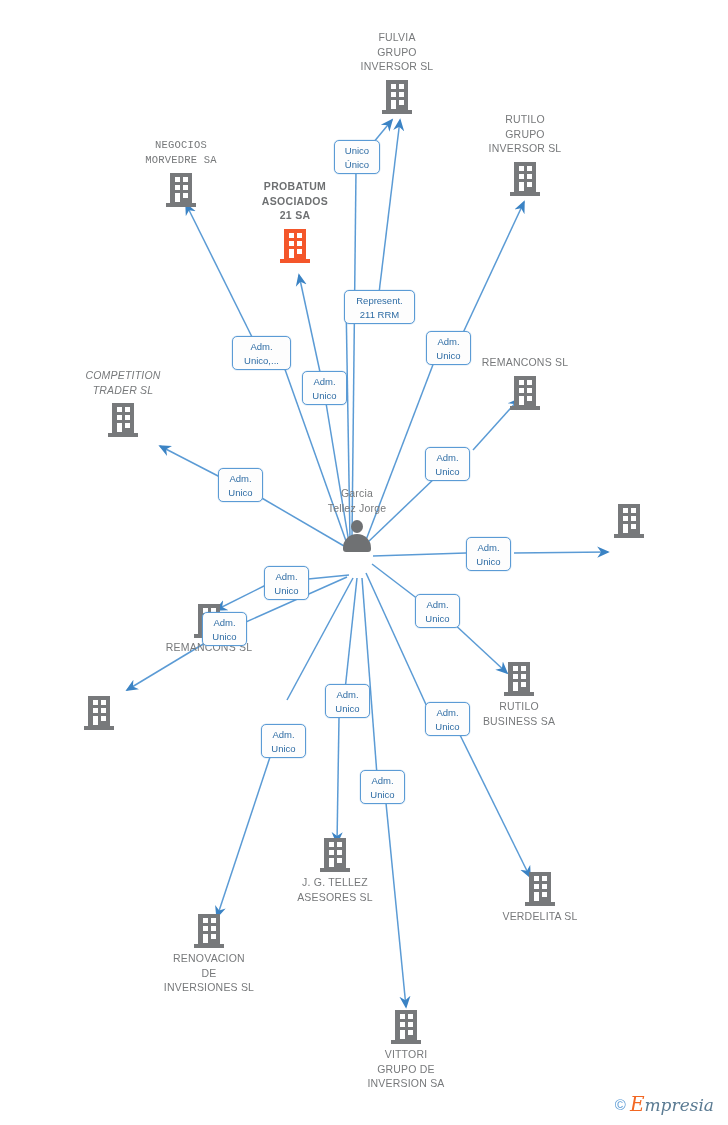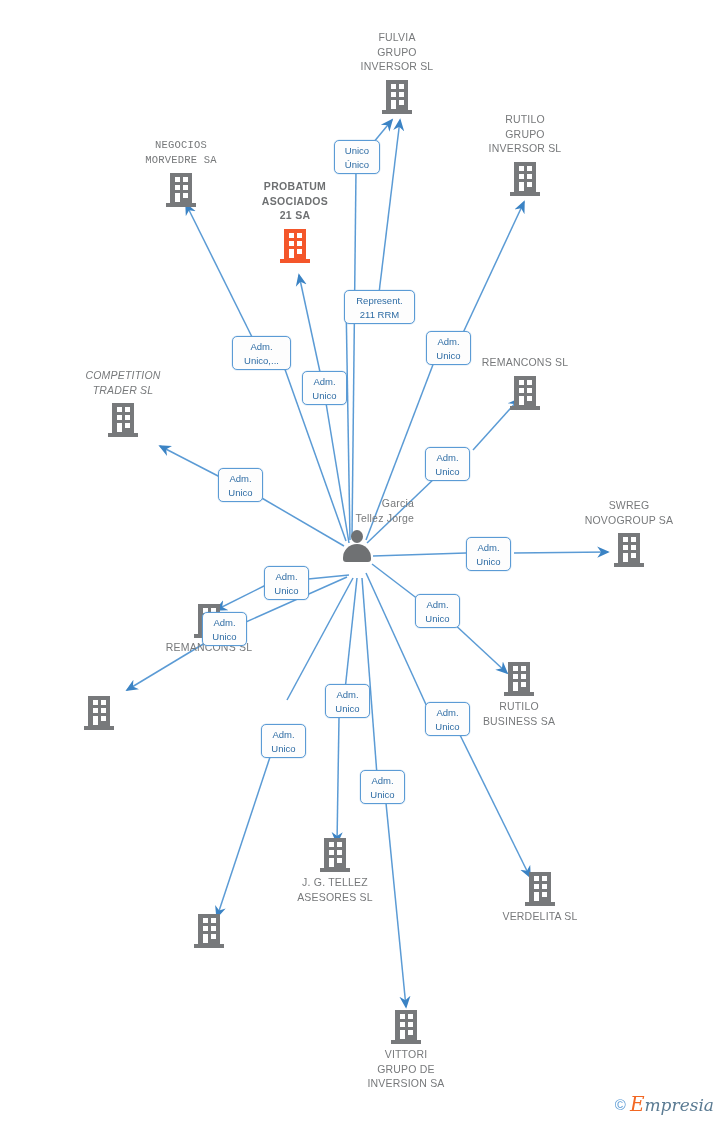--- a/index.html
+++ b/index.html
@@ -192,35 +192,33 @@
       <i class="w" style="left:9px;top:4px;"></i>
         <i class="w" style="left:17px;top:4px;"></i>
       <i class="w" style="left:9px;top:12px;"></i>
         <i class="w" style="left:17px;top:12px;"></i>
       <i class="door" style="left:9px;top:20px;"></i>
         <i class="w" style="left:17px;top:20px;"></i>
     </div>
   </div>
 
   <div class="node" style="left:572px;top:498px;width:114px;">
-    <div class="cap">SWREG
-NOVOGROUP SA</div>
-    <div class="ico bld" style="color:#77797b;margin-top:6px;">
-      <div class="body"></div>
-        <div class="base"></div>
-      <i class="w" style="left:9px;top:4px;"></i>
-        <i class="w" style="left:17px;top:4px;"></i>
-      <i class="w" style="left:9px;top:12px;"></i>
-        <i class="w" style="left:17px;top:12px;"></i>
-      <i class="door" style="left:9px;top:20px;"></i>
-        <i class="w" style="left:17px;top:20px;"></i>
-    </div>
-  </div>
-
-  <div class="node" style="left:300px;top:496px;width:114px;text-align:right;">
+    <div class="ico bld" style="color:#77797b;margin-top:6px;">
+      <div class="body"></div>
+        <div class="base"></div>
+      <i class="w" style="left:9px;top:4px;"></i>
+        <i class="w" style="left:17px;top:4px;"></i>
+      <i class="w" style="left:9px;top:12px;"></i>
+        <i class="w" style="left:17px;top:12px;"></i>
+      <i class="door" style="left:9px;top:20px;"></i>
+        <i class="w" style="left:17px;top:20px;"></i>
+    </div>
+  </div>
+
+  <div class="node" style="left:300px;top:486px;width:114px;">
     <div class="cap">Garcia
 Tellez Jorge</div>
     <div class="ico person" style="margin-top:5px;">
       <div class="head"></div>
         <div class="body"></div>
     </div>
   </div>
 
   <div class="node" style="left:152px;top:604px;width:114px;">
     <div class="ico bld" style="color:#77797b;">
@@ -297,20 +295,23 @@
     <div class="ico bld" style="color:#77797b;">
       <div class="body"></div>
         <div class="base"></div>
       <i class="w" style="left:9px;top:4px;"></i>
         <i class="w" style="left:17px;top:4px;"></i>
       <i class="w" style="left:9px;top:12px;"></i>
         <i class="w" style="left:17px;top:12px;"></i>
       <i class="door" style="left:9px;top:20px;"></i>
         <i class="w" style="left:17px;top:20px;"></i>
     </div>
+    <div class="cap" style="margin-top:3px;">RENOVACION
+DE
+INVERSIONES SL</div>
   </div>
 
   <div class="node" style="left:349px;top:1010px;width:114px;">
     <div class="ico bld" style="color:#77797b;">
       <div class="body"></div>
         <div class="base"></div>
       <i class="w" style="left:9px;top:4px;"></i>
         <i class="w" style="left:17px;top:4px;"></i>
       <i class="w" style="left:9px;top:12px;"></i>
         <i class="w" style="left:17px;top:12px;"></i>

